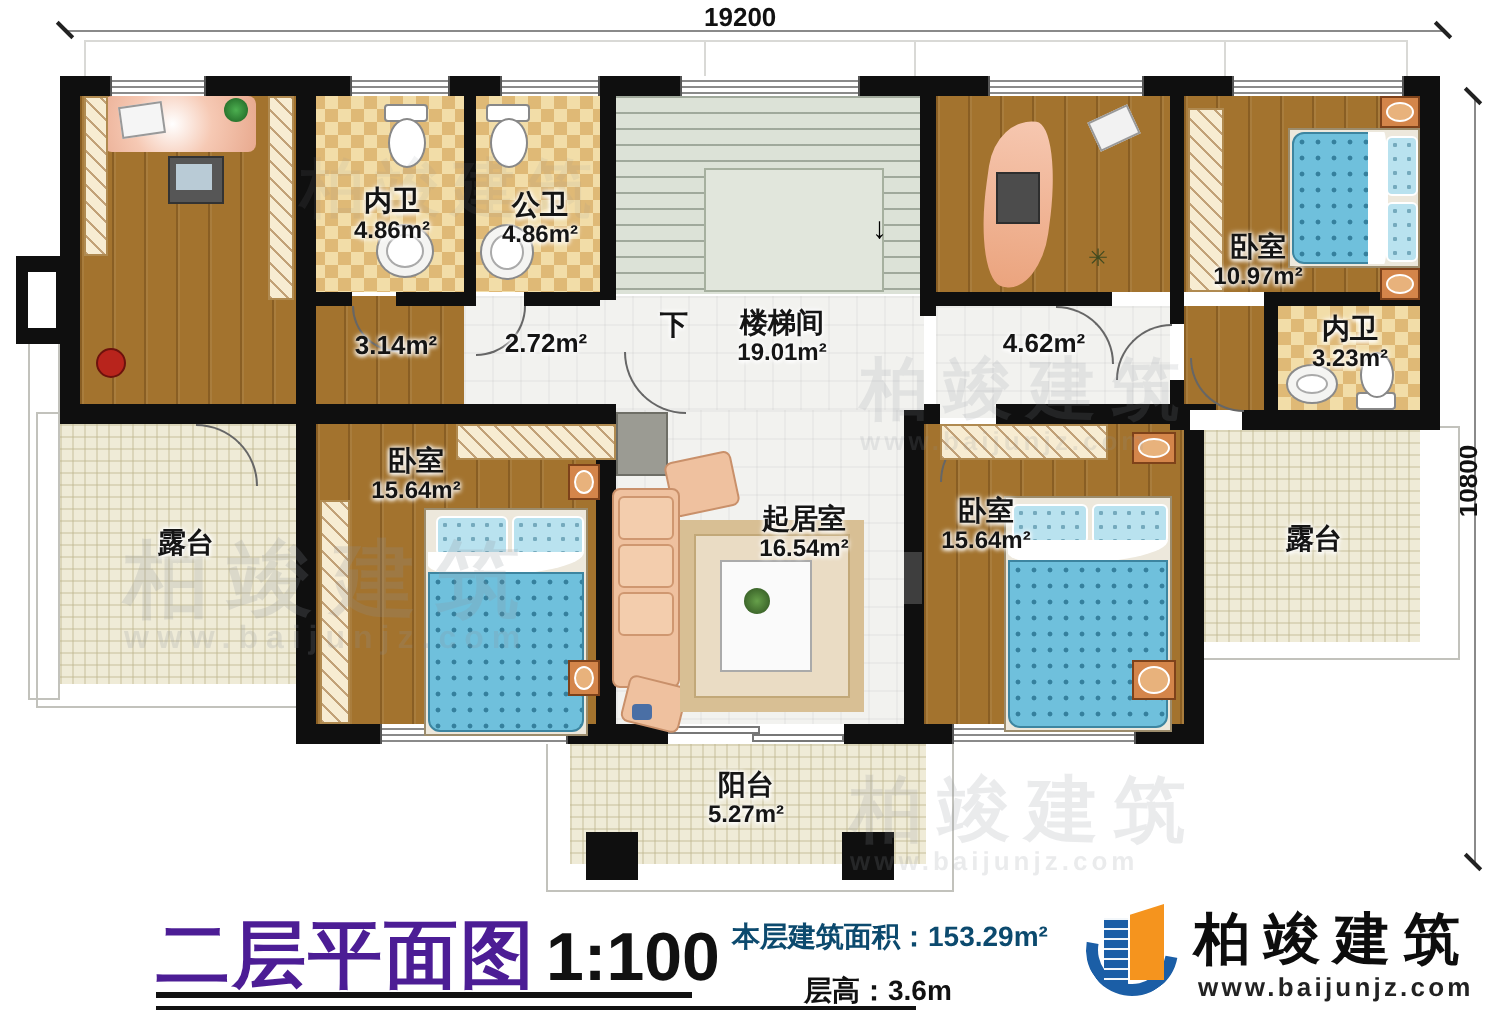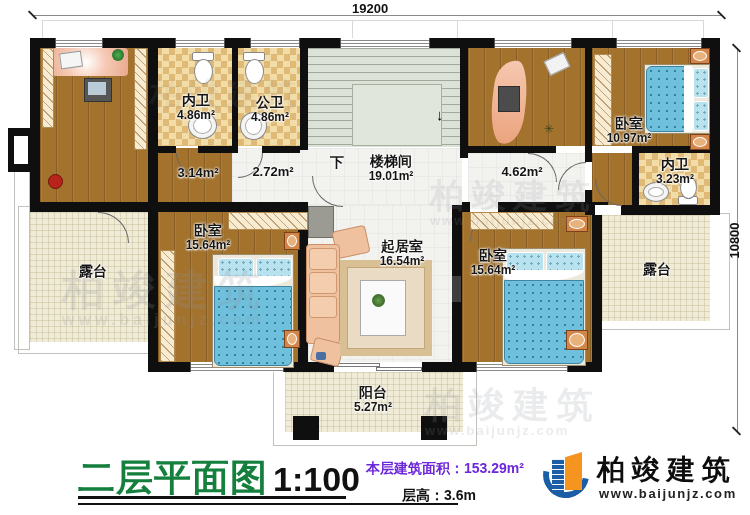--- a/index.html
+++ b/index.html
@@ -260,44 +260,44 @@
     <div class="ar">10.97m²</div>
   </div>
   <div class="lbl" style="left:644px;top:157px;width:62px;">
     <div class="nm">内卫</div>
     <div class="ar">3.23m²</div>
   </div>
   <div class="lbl" style="left:168px;top:223px;width:80px;">
     <div class="nm">卧室</div>
     <div class="ar">15.64m²</div>
   </div>
-  <div class="lbl" style="left:364px;top:239px;width:76px;">
+  <div class="lbl" style="left:364px;top:252px;width:76px;">
     <div class="nm">起居室</div>
     <div class="ar">16.54m²</div>
   </div>
   <div class="lbl" style="left:460px;top:248px;width:66px;">
     <div class="nm">卧室</div>
     <div class="ar">15.64m²</div>
   </div>
   <div class="lbl" style="left:68px;top:264px;width:50px;">
     <div class="nm">露台</div>
   </div>
   <div class="lbl" style="left:632px;top:262px;width:50px;">
     <div class="nm">露台</div>
   </div>
   <div class="lbl" style="left:344px;top:385px;width:58px;">
     <div class="nm">阳台</div>
     <div class="ar">5.27m²</div>
   </div>
 
-  <div class="abs" style="left:78px;top:453px;font-size:37px;font-weight:700;color:#15803d;letter-spacing:1px;">二层平面图</div>
+  <div class="abs" style="left:78px;top:453px;font-size:37px;font-weight:700;color:#4c1d95;letter-spacing:1px;">二层平面图</div>
   <div class="abs" style="left:78px;top:496px;width:268px;height:3px;background:#111;"></div>
   <div class="abs" style="left:78px;top:503px;width:380px;height:2px;background:#111;"></div>
   <div class="abs" style="left:273px;top:460px;font-size:34px;font-weight:600;color:#111;">1:100</div>
-  <div class="abs" style="left:366px;top:460px;font-size:14px;font-weight:700;color:#6d28d9;">本层建筑面积：153.29m²</div>
+  <div class="abs" style="left:366px;top:460px;font-size:14px;font-weight:700;color:#0c4a6e;">本层建筑面积：153.29m²</div>
   <div class="abs" style="left:366px;top:487px;font-size:14px;font-weight:700;color:#111;margin-left:36px;">层高：3.6m</div>
 
   <div class="abs" style="left:541px;top:446px;width:52px;height:58px;">
     <div class="abs" style="left:2px;top:6px;width:46px;height:46px;border-radius:50%;border:6px solid transparent;border-left-color:#1b5ea6;border-bottom-color:#1b5ea6;transform:rotate(-35deg);box-sizing:border-box;"></div>
     <div class="abs" style="left:24px;top:6px;width:17px;height:38px;background:#f5941e;clip-path:polygon(0 14%,100% 0,100% 100%,0 100%);"></div>
     <div class="abs" style="left:11px;top:13px;width:12px;height:33px;background:#1b5ea6;background-image:repeating-linear-gradient(to bottom,rgba(255,255,255,.95) 0 1px,transparent 1px 5px);"></div>
   </div>
   <div class="abs" style="left:597px;top:451px;font-size:28px;font-weight:900;color:#0d0d0d;letter-spacing:7px;">柏竣建筑</div>
   <div class="abs" style="left:599px;top:486px;font-size:13px;font-weight:800;color:#222;letter-spacing:1.6px;">www.baijunjz.com</div>
 

